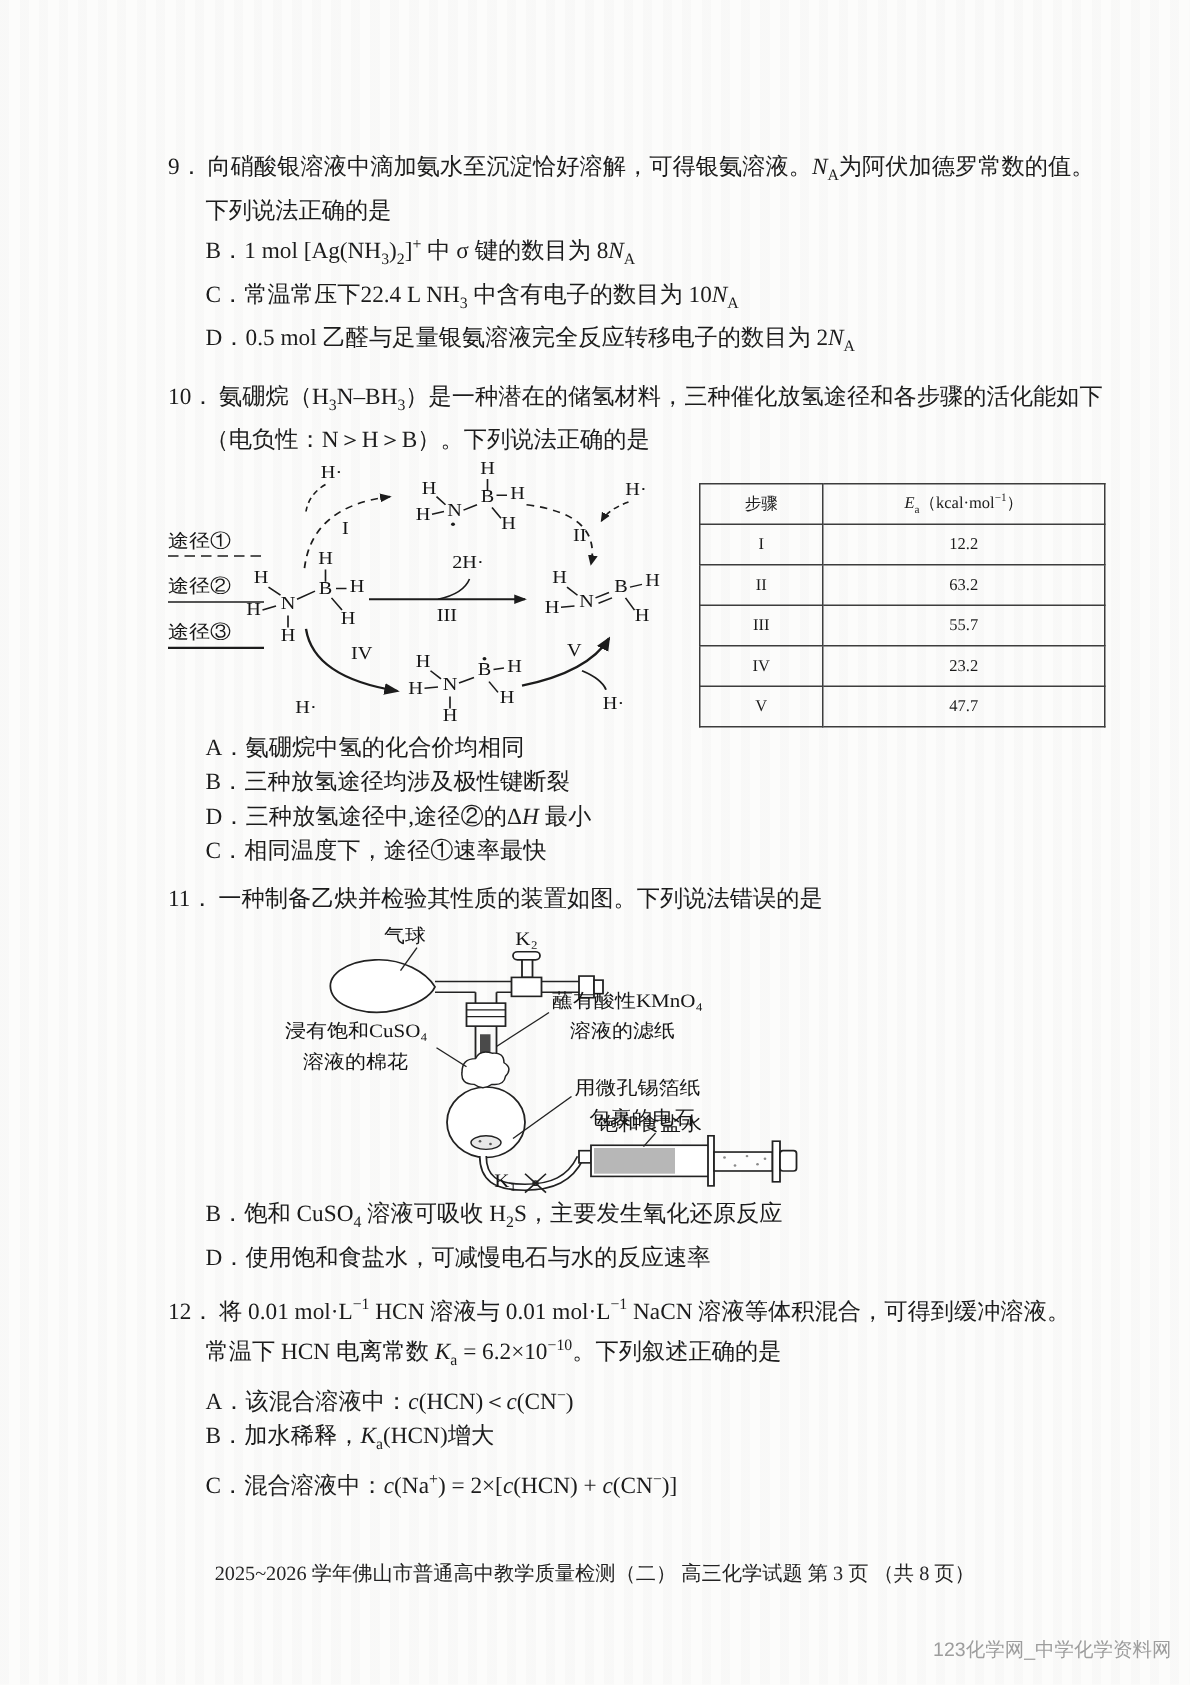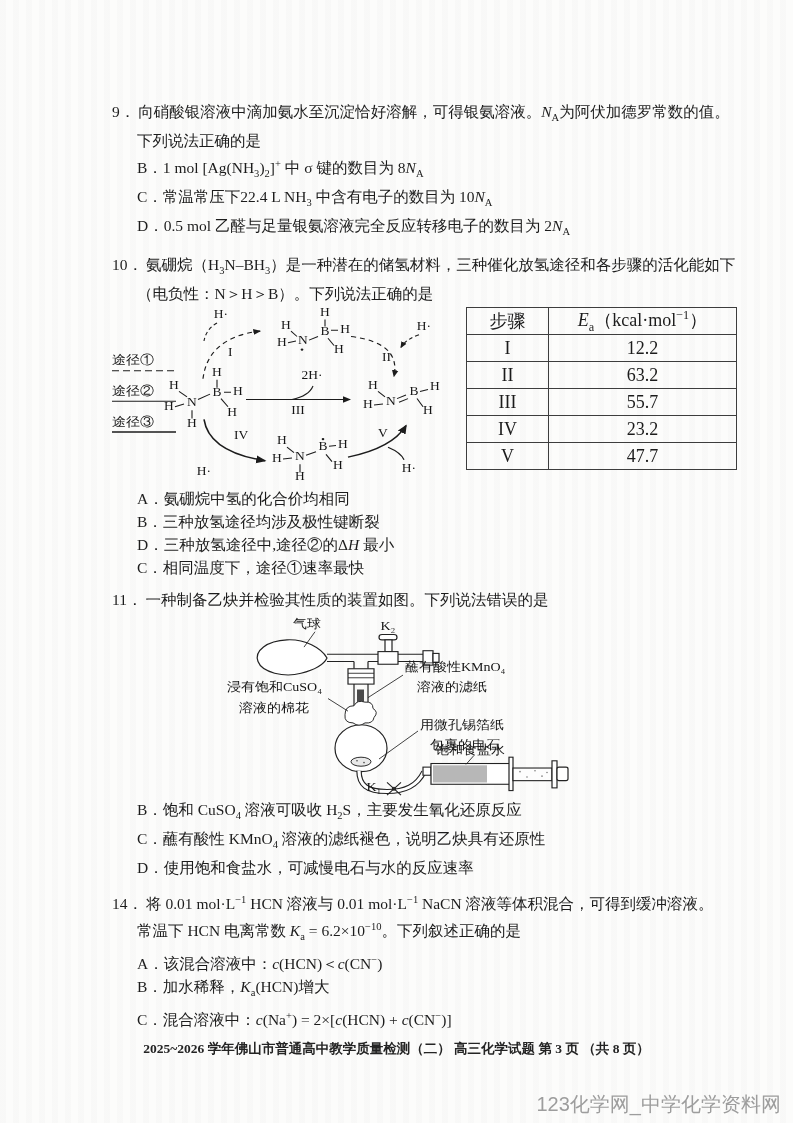--- a/index.html
+++ b/index.html
@@ -18,36 +18,36 @@
   }
   .content { position:absolute; left:112px; top:100px; width:640px; }
   .question { margin-bottom:9px; }
   .line { line-height:23px; font-size:15.5px; white-space:nowrap; }
   .cont, .opt { padding-left:25px; }
   .qnum { padding-right:3px; }
   sub, sup { font-size:0.68em; }
   i { font-style:italic; }
   .diagram-row { display:flex; align-items:flex-start; margin-left:-12px; height:182px; }
   .mol-svg { display:block; flex:none; }
-  .ea-table { border-collapse:collapse; margin-left:6px; margin-top:2px; font-size:18px; flex:none; }
+  .ea-table { border-collapse:collapse; margin-left:6px; margin-top:17px; font-size:11px; flex:none; }
   .ea-table th, .ea-table td {
     border:1px solid #3d3d3d; text-align:center; font-weight:normal;
     height:27px; vertical-align:middle;
   }
   .ea-table .c1 { width:82px; }
   .ea-table .c2 { width:188px; }
-  .apparatus-wrap { margin-left:115px; height:187px; }
+  .apparatus-wrap { margin-left:78px; height:187px; }
   .apparatus-wrap svg { display:block; }
   .footer {
     position:absolute; top:1040px; left:0; width:793px;
-    text-align:center; font-size:13.5px; color:#242424; white-space:nowrap;font-weight:bold;
+    text-align:center; font-size:13.5px; color:#242424; white-space:nowrap;
   }
   .watermark {
     position:absolute; top:1091px; right:12px;
-    font-size:20px; color:#9d9d9d;
+    font-size:13px; color:#9d9d9d;
     font-family:"Liberation Sans","DejaVu Sans",sans-serif;
   }
   svg text { fill:#151515; }
 </style>
 </head>
 <body>
 
 <div class="scan-texture"></div>
 
 <div class="content">
@@ -279,27 +279,26 @@
           <text x="12" y="112">溶液的棉花</text>
           <text x="193" y="131">用微孔锡箔纸</text>
           <text x="203" y="153">包裹的电石</text>
           <text x="243" y="158" text-anchor="middle">饱和食盐水</text>
           <text x="147" y="200" text-anchor="middle">K₁</text>
         </g>
       </svg>
     </div>
 
     <div class="line opt">B．饱和 CuSO<sub>4</sub> 溶液可吸收 H<sub>2</sub>S，主要发生氧化还原反应</div>
-    <div class="line opt">C．蘸有酸性 KMnO<sub>4</sub> 溶液的滤纸褪色，说明乙炔具有还原性</div>
     <div class="line opt">D．使用饱和食盐水，可减慢电石与水的反应速率</div>
   </section>
 
   <section class="question">
     <div class="line">
-      <span class="qnum">14．</span><span>将 0.01 mol·L<sup>−1</sup> HCN 溶液与 0.01 mol·L<sup>−1</sup> NaCN 溶液等体积混合，可得到缓冲溶液。</span>
+      <span class="qnum">12．</span><span>将 0.01 mol·L<sup>−1</sup> HCN 溶液与 0.01 mol·L<sup>−1</sup> NaCN 溶液等体积混合，可得到缓冲溶液。</span>
     </div>
     <div class="line cont">常温下 HCN 电离常数 <i>K</i><sub>a</sub> = 6.2×10<sup>−10</sup>。下列叙述正确的是</div>
     <div class="line opt">A．该混合溶液中：<i>c</i>(HCN)＜<i>c</i>(CN<sup>−</sup>)</div>
     <div class="line opt">B．加水稀释，<i>K</i><sub>a</sub>(HCN)增大</div>
     <div class="line opt">C．混合溶液中：<i>c</i>(Na<sup>+</sup>) = 2×[<i>c</i>(HCN) + <i>c</i>(CN<sup>−</sup>)]</div>
   </section>
 
 </div>
 
 <div class="footer">2025~2026 学年佛山市普通高中教学质量检测（二）  高三化学试题 第 3 页 （共 8 页）</div>

